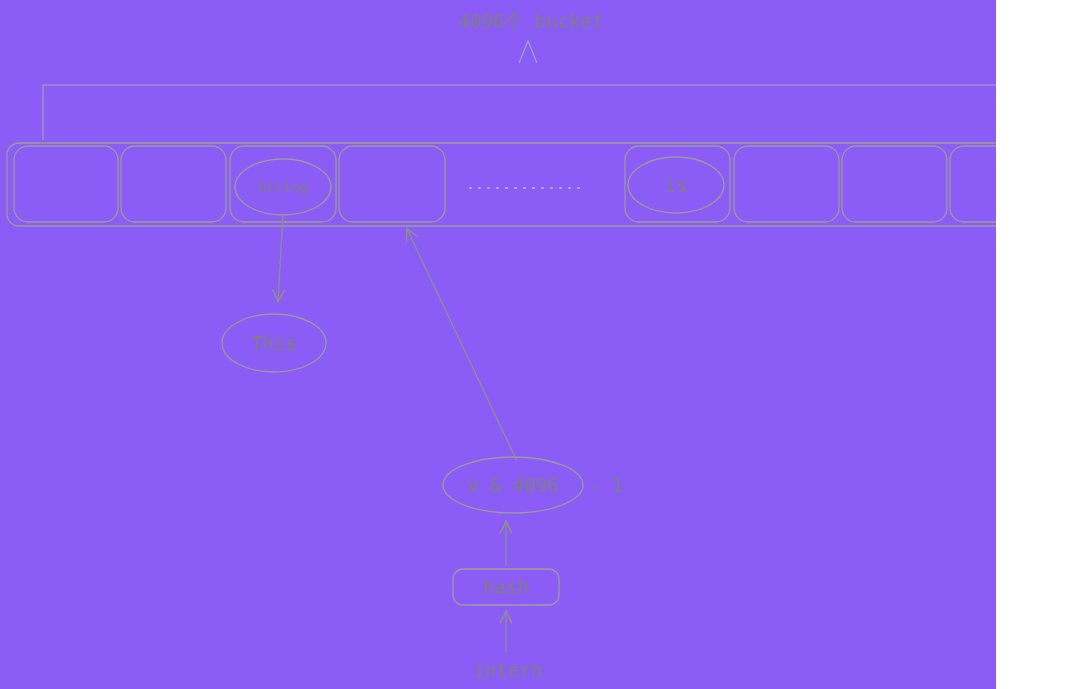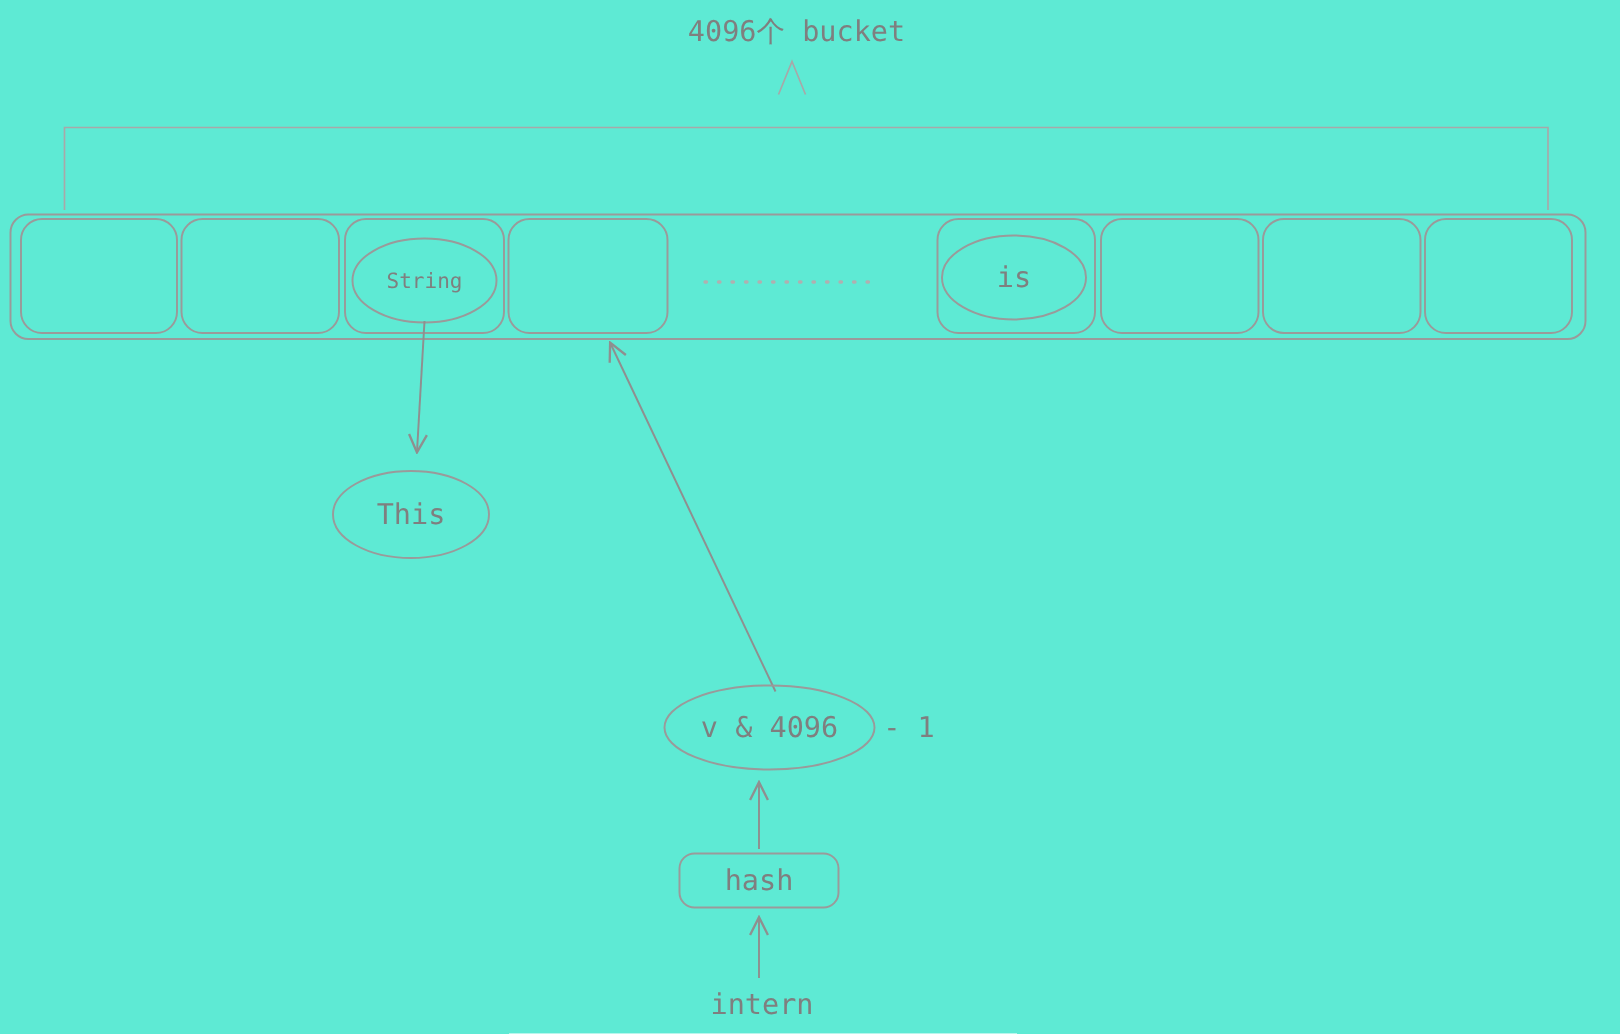--- a/index.html
+++ b/index.html
@@ -5,23 +5,23 @@
   html, body {
     margin: 0;
     padding: 0;
     background: #ffffff;
   }
   body {
     font-family: "DejaVu Sans Mono", "Liberation Mono", monospace;
   }
   #canvas {
     position: relative;
-    width: 1080px;
+    width: 996px;
     height: 689px;
-    background: #5eead4;
+    background: #8b5cf6;
     overflow: hidden;
   }
   #diagram-svg {
     position: absolute;
     left: 0;
     top: 0;
     width: 1080px;
     height: 689px;
   }
   .lbl {

